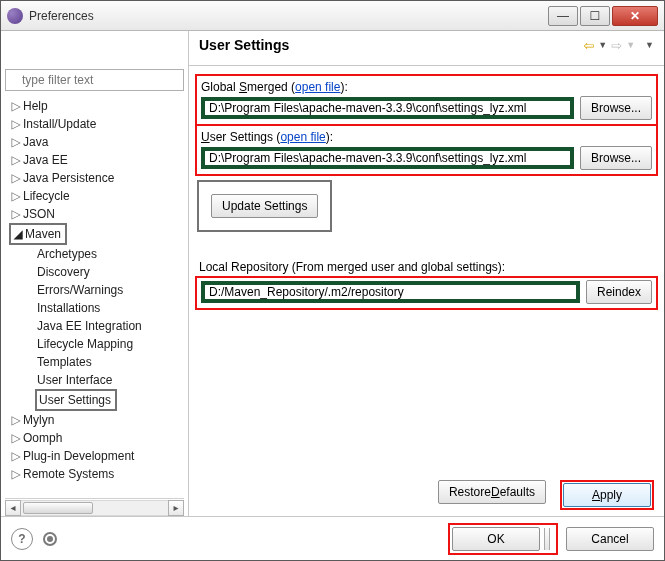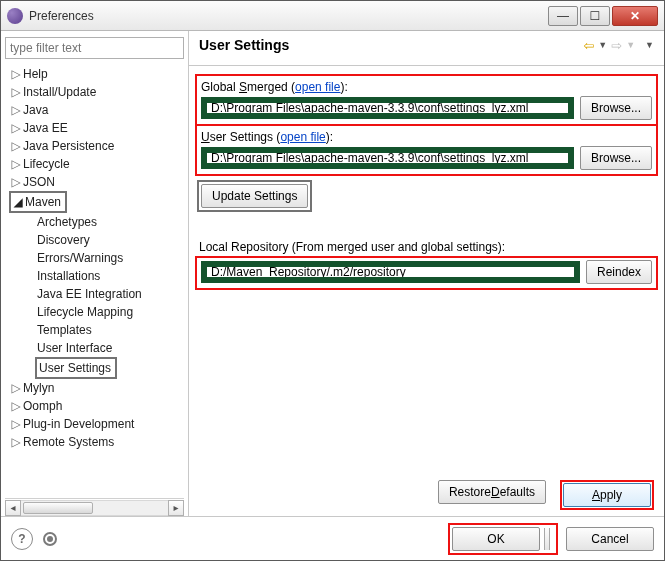--- a/index.html
+++ b/index.html
@@ -6,21 +6,21 @@
   body { margin: 0; background: #fff; }
   .window { width: 665px; height: 561px; border: 1px solid #5a5a5a; background: #fff; position: relative; display: flex; flex-direction: column; }
   .titlebar { height: 30px; background: linear-gradient(#fcfcfc,#e8e8e8); border-bottom: 1px solid #b8b8b8; display: flex; align-items: center; padding: 0 6px; }
   .titlebar .ticon { width: 16px; height: 16px; margin-right: 6px; background: radial-gradient(circle at 30% 30%, #9a80c4, #5b3e8e); border-radius: 50%; }
   .titlebar .title { flex: 1; color: #333; }
   .winbtns { display: flex; gap: 0; }
   .winbtn { width: 30px; height: 20px; border: 1px solid #8a8a8a; border-radius: 2px; display: flex; align-items: center; justify-content: center; margin-left: 2px; background: linear-gradient(#f5f5f5,#dcdcdc); color:#333; }
   .winbtn.close { width: 46px; background: linear-gradient(#e67a6f,#c0392b); border-color:#a3362a; color:#fff; font-weight:bold; }
   .content { flex: 1; display: flex; min-height: 0; }
   .sidebar { width: 188px; border-right: 1px solid #c8c8c8; display: flex; flex-direction: column; padding: 6px 4px 0 4px; }
-  .filter { height: 22px; border: 1px solid #b0b0b0; padding: 2px 4px; color:#15803d; }
+  .filter { height: 22px; border: 1px solid #b0b0b0; padding: 2px 16px; color:#15803d;margin-top:32px; }
   .tree { flex: 1; overflow: hidden; margin-top: 4px; position: relative; }
   .treelist { padding: 2px 0; line-height: 18px; color:#222; }
   .tri { display:inline-block; width:10px; text-align:center; color:#6e6e6e; margin-right:2px;}
   .node { white-space: nowrap; padding: 0 2px; }
   .d0 { padding-left: 6px; }
   .d1 { padding-left: 32px; }
   .hl-red { border: 2px solid #737373; display:inline-block; padding:0 4px 0 2px; margin-left:-2px;}
   .sidebar-scroll { height: 18px; border-top:1px solid #d0d0d0; display:flex; align-items:center; }
   .sbarrow { width:16px; height:16px; border:1px solid #b0b0b0; background:linear-gradient(#fff,#e8e8e8); display:flex; align-items:center; justify-content:center; font-size:10px; color:#555;}
   .sbtrack { flex:1; height:16px; border-top:1px solid #d8d8d8; border-bottom:1px solid #d8d8d8; background:#f0f0f0; display:flex; align-items:center; padding-left:2px;}
@@ -30,21 +30,21 @@
   .header h1 { font-size: 14px; font-weight: bold; margin:0; flex:1; }
   .headicons { display:flex; align-items:center; gap:4px; }
   .harrow { font-size:13px; }
   .ylw { color:#d9a400; }
   .gry { color:#c0c0c0; }
   .ddk { color:#555; font-size:9px; }
   .formarea { flex:1; padding: 8px 10px 0 10px; position:relative; overflow:hidden; }
   .grouplabel { padding: 2px 0; }
   .link { color:#0645c8; text-decoration: underline; cursor:pointer; }
   .row { display:flex; gap:6px; align-items:center; }
-  .tinput { flex:1; height:22px; border:6px solid #14532d; padding:2px 4px; background:#fff; }
+  .tinput { flex:1; height:22px; border:4px solid #14532d; padding:2px 4px; background:#fff; }
   .btn { height:24px; padding: 0 10px; border:1px solid #8f8f8f; background:linear-gradient(#fdfdfd,#e4e4e4); border-radius:2px; cursor:pointer; display:inline-flex; align-items:center; }
   .hl-box { border: 2px solid #e11; padding: 2px 4px 4px 4px; margin: 0 -4px 6px -4px; }
   .footer-right { position:absolute; right:10px; bottom:6px; display:flex; gap:14px; }
   .dlg-footer { height: 44px; border-top:1px solid #c8c8c8; display:flex; align-items:center; padding: 0 10px; }
   .helpicon { width:22px; height:22px; border:1.5px solid #8a8a8a; border-radius:50%; display:flex; align-items:center; justify-content:center; color:#6a6a6a; font-weight:bold; margin-right:10px;}
   .recicon { width:14px; height:14px; border:2px solid #7a7a7a; border-radius:50%; display:flex; align-items:center; justify-content:center;}
   .recicon::after{content:""; width:6px; height:6px; background:#7a7a7a; border-radius:50%;}
   .dlg-footer .spacer { flex:1; }
   .okgroup { display:flex; align-items:center; }
   .okbox { border:2px solid #e11; padding:2px 2px; display:flex; align-items:center; }
@@ -137,21 +137,21 @@
           </div>
           <div class="row">
             <input class="tinput" value="D:\Program Files\apache-maven-3.3.9\conf\settings_lyz.xml" style="">
             <button class="btn">
                 <span>Browse...</span>
               </button>
           </div>
         </div>
 
         <div style="margin-top:-2px">
-          <span class="hl-red" style="padding:2px">
+          <span class="hl-red" style="padding:12px">
             <button class="btn">
                 <span>Update Settings</span>
               </button>
           </span>
         </div>
 
         <div style="height:26px"></div>
 
         <div class="grouplabel">Local Repository (From merged user and global settings):</div>
         <div class="hl-box">

